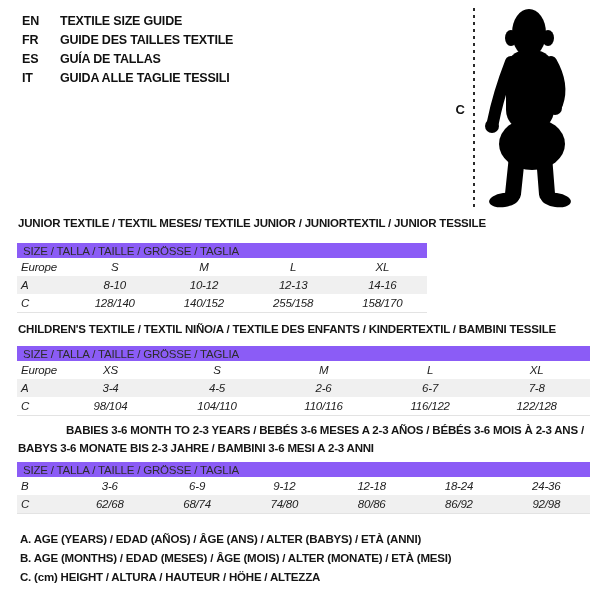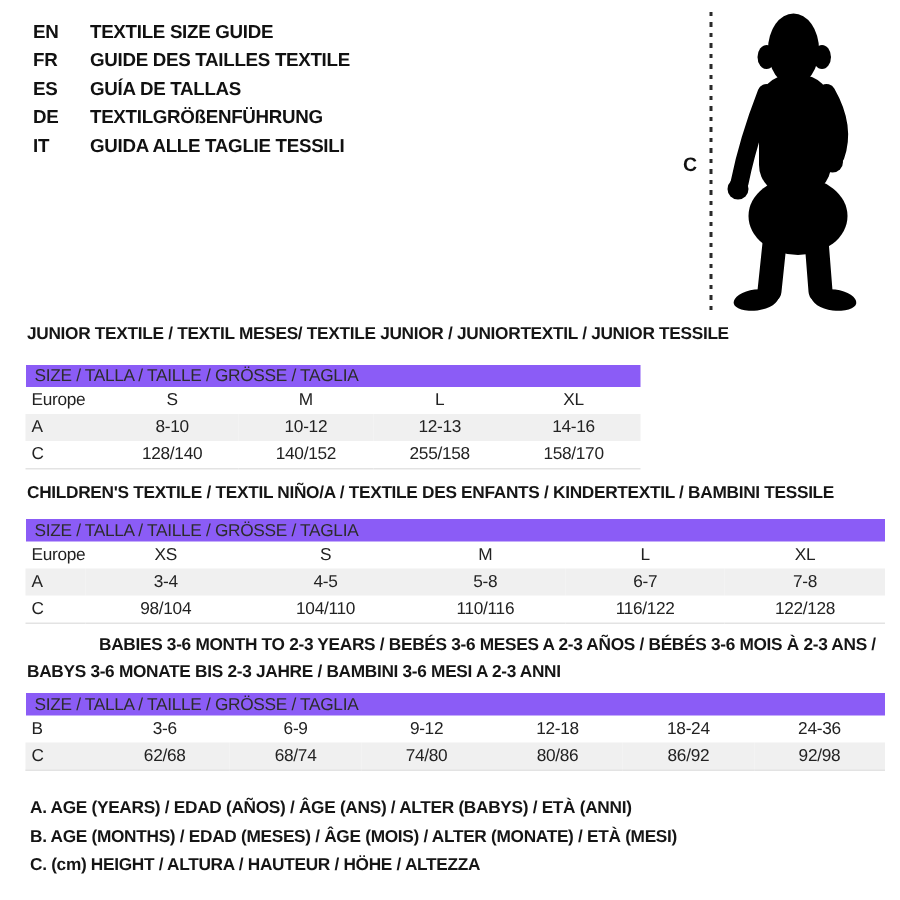--- a/index.html
+++ b/index.html
@@ -22,21 +22,21 @@
   .tbl-title{position:absolute;left:18px;font-size:11.5px;font-weight:bold;color:#151515;line-height:18px;white-space:nowrap;}
   table.size-table{position:absolute;left:17px;border-collapse:collapse;table-layout:fixed;
     font-size:11.5px;color:#222;border-bottom:1px solid #e3e3e3;}
   table.t1{width:410px;}
   table.t2,table.t3{width:573px;}
   .t1 col.col-label{width:53px;} .t1 col.col-data{width:89px;}
   .t2 col.col-label{width:40px;} .t2 col.col-data{width:106px;}
   .t3 col.col-label{width:49px;} .t3 col.col-data{width:87px;}
   .size-table thead th{background:#8b5cf6;height:15px;font-weight:normal;text-align:left;
     padding:0 0 0 6px;font-size:11.5px;color:#2c2c2c;white-space:nowrap;overflow:hidden;}
-  .size-table tbody td{height:18px;padding:0;text-align:center;font-weight:400;white-space:nowrap;}
+  .size-table tbody td{height:18px;padding:0;text-align:center;font-weight:400;white-space:nowrap;font-style:italic;}
   .size-table tbody td.lbl{text-align:left;padding-left:4px;}
   .size-table tbody tr:nth-child(even) td{background:#f0f0f0;}
   
   .legend{position:absolute;left:20px;top:530px;}
   .legend-row{font-size:11.5px;font-weight:bold;line-height:19px;color:#151515;white-space:nowrap;}
 </style>
 </head>
 <body>
 
 <div class="page">
@@ -46,24 +46,20 @@
       <span class="lang-code">EN</span>
       <span class="lang-label">TEXTILE SIZE GUIDE</span>
     </div>
     <div class="lang-row">
       <span class="lang-code">FR</span>
       <span class="lang-label">GUIDE DES TAILLES TEXTILE</span>
     </div>
     <div class="lang-row">
       <span class="lang-code">ES</span>
       <span class="lang-label">GUÍA DE TALLAS</span>
-    </div>
-    <div class="lang-row">
-      <span class="lang-code">DE</span>
-      <span class="lang-label">TEXTILGRÖßENFÜHRUNG</span>
     </div>
     <div class="lang-row">
       <span class="lang-code">IT</span>
       <span class="lang-label">GUIDA ALLE TAGLIE TESSILI</span>
     </div>
   </div>
 
   <div class="figure">
     <span class="measure-c">C</span>
     <div class="dash-line"></div>
@@ -144,21 +140,21 @@
         <td>XS</td>
         <td>S</td>
         <td>M</td>
         <td>L</td>
         <td>XL</td>
       </tr>
       <tr>
         <td class="lbl">A</td>
         <td>3-4</td>
         <td>4-5</td>
-        <td>5-8</td>
+        <td>2-6</td>
         <td>6-7</td>
         <td>7-8</td>
       </tr>
       <tr>
         <td class="lbl">C</td>
         <td>98/104</td>
         <td>104/110</td>
         <td>110/116</td>
         <td>116/122</td>
         <td>122/128</td>

